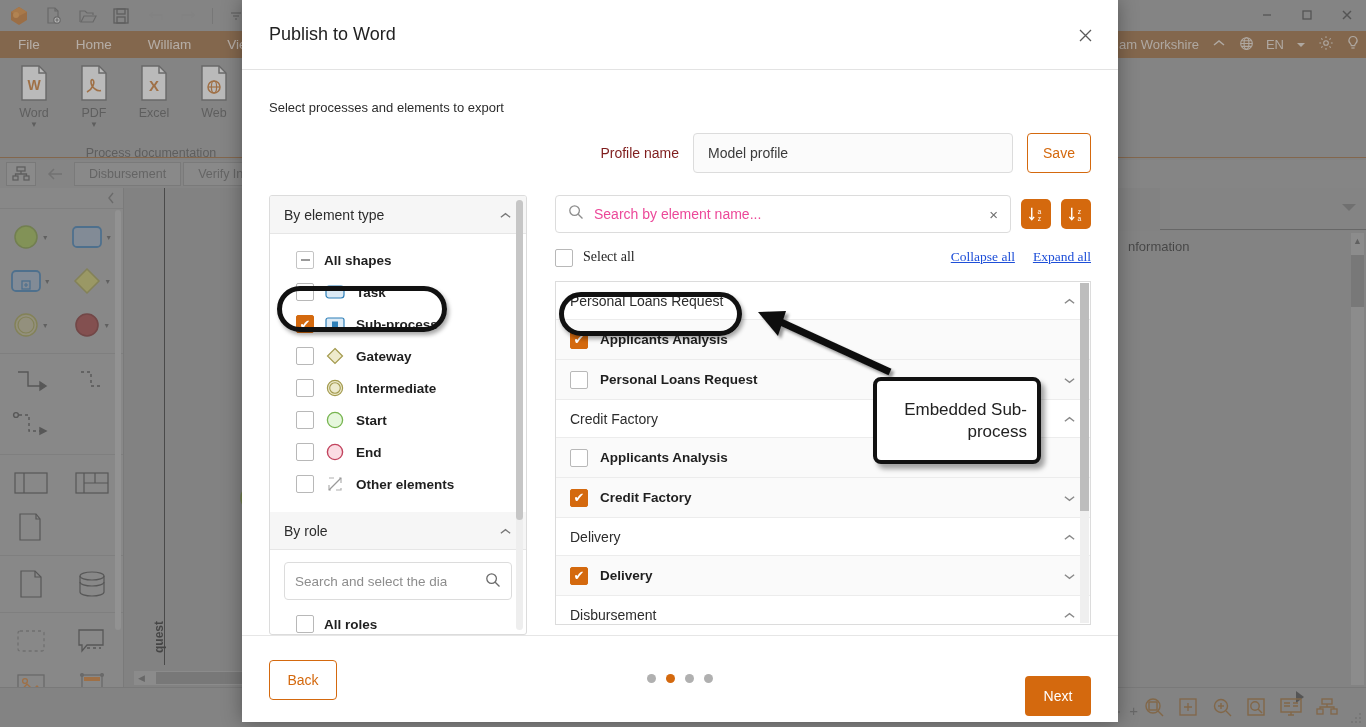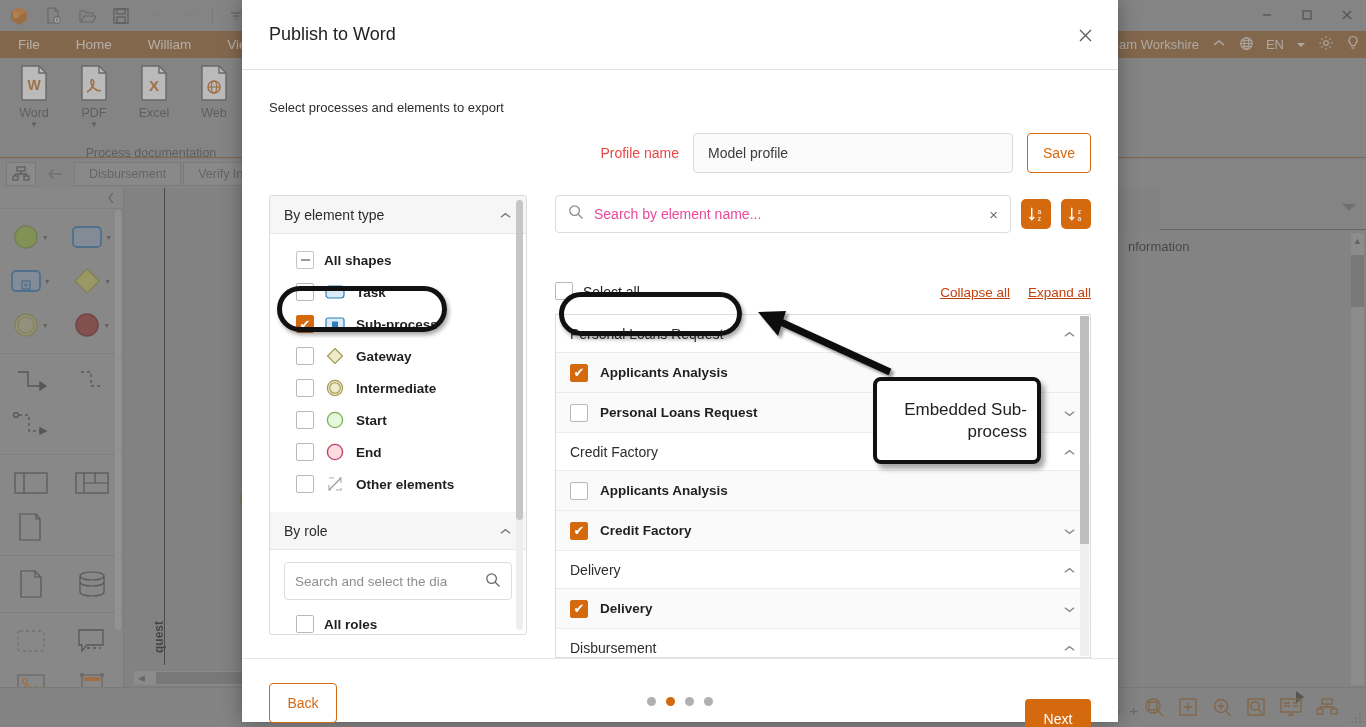--- a/index.html
+++ b/index.html
@@ -85,21 +85,21 @@
     background: #ffffff; box-shadow: 0 0 18px rgba(0,0,0,0.35); display: flex; flex-direction: column;
   }
   .modal-head { height: 70px; border-bottom: 1px solid #e3e3e3; position: relative; flex: none; }
   .modal-title { position: absolute; left: 27px; top: 24px; font-size: 18px; color: #222; }
   .modal-close { position: absolute; right: 20px; top: 22px; width: 26px; height: 26px; display: flex; align-items: center; justify-content: center; font-size: 19px; color: #5a5a5a; cursor: pointer; }
 
   .modal-body { flex: 1; position: relative; padding: 0 27px; }
   .body-title { font-size: 13px; color: #2c2c2c; margin-top: 30px; }
 
   .profile-row { display: flex; align-items: center; justify-content: flex-end; margin-top: 18px; gap: 14px; }
-  .profile-label { font-size: 14px; color: #ef4444; }
+  .profile-label { font-size: 14px; color: #7f1d1d; }
   .profile-input { width: 320px; height: 40px; border: 1px solid #dcdcdc; border-radius: 4px; background: #fbfbfb; padding: 0 14px; font-size: 14px; color: #3a3a3a; line-height: 38px; }
   .save-btn { width: 64px; height: 40px; border: 1px solid #d4690e; border-radius: 4px; background: #fff; color: #d4690e; font-size: 14px; display: flex; align-items: center; justify-content: center; cursor: pointer; }
 
   .panes { display: flex; gap: 28px; margin-top: 22px; }
 
   
   .leftpane { width: 258px; border: 1px solid #dcdcdc; border-radius: 3px; position: relative; height: 440px; overflow: hidden; background: #fff; }
   .sec-head { height: 38px; background: #f6f6f6; border-bottom: 1px solid #e6e6e6; display: flex; align-items: center; justify-content: space-between; padding: 0 14px; }
   .sec-title { font-size: 14px; color: #2c2c2c; }
   .chev { width: 13px; height: 13px; }
@@ -119,24 +119,24 @@
   .lp-thumb { position: absolute; top: 0; width: 7px; height: 320px; background: #c6c6c6; border-radius: 4px; }
 
   
   .rightpane { flex: 1; position: relative; }
   .search-row { display: flex; align-items: center; gap: 10px; }
   .search-box { flex: 1; height: 38px; border: 1px solid #dcdcdc; border-radius: 4px; display: flex; align-items: center; padding: 0 12px; gap: 10px; background: #fff; }
   .search-ph { flex: 1; font-size: 14px; color: #ec4899; }
   .search-clear { font-size: 15px; color: #6f6f6f; cursor: pointer; }
   .sortbtn { width: 30px; height: 30px; border-radius: 5px; background: #d4690e; display: flex; align-items: center; justify-content: center; cursor: pointer; }
 
-  .selall-row { display: flex; align-items: flex-end; margin-top: 16px; }
+  .selall-row { display: flex; align-items: flex-start; margin-top: 16px; font-family: Liberation Serif, serif; }
   .selall-label { font-size: 14px; color: #1f1f1f; margin-left: 10px; }
   .links { margin-left: auto; display: flex; gap: 18px; }
-  .link { font-size: 13.5px; color: #c2410c; text-decoration: underline; cursor: pointer; margin-top: 36px; }
+  .link { font-size: 13.5px; color: #1d4ed8; text-decoration: underline; cursor: pointer; }
 
   .tree { margin-top: 14px; border: 1px solid #dcdcdc; position: relative; height: 344px; overflow: hidden; background: #fff; }
   .tree-group { height: 38px; display: flex; align-items: center; padding: 0 14px; border-bottom: 1px solid #ececec; background: #fff; }
   .tree-group .g-label { font-size: 14px; color: #2c2c2c; }
   .tree-item { height: 40px; display: flex; align-items: center; padding: 0 14px; border-bottom: 1px solid #ececec; background: #fafafa; gap: 12px; }
   .tree-item .i-label { font-size: 13.5px; color: #1f1f1f; font-weight: bold; }
   .tree-chev { margin-left: auto; width: 13px; height: 13px; }
   .tree-scroll { position: absolute; right: 1px; top: 1px; width: 9px; bottom: 1px; background: #efefef; }
   .tree-thumb { position: absolute; right: 1px; top: 1px; width: 9px; height: 228px; background: #bdbdbd; }
 

